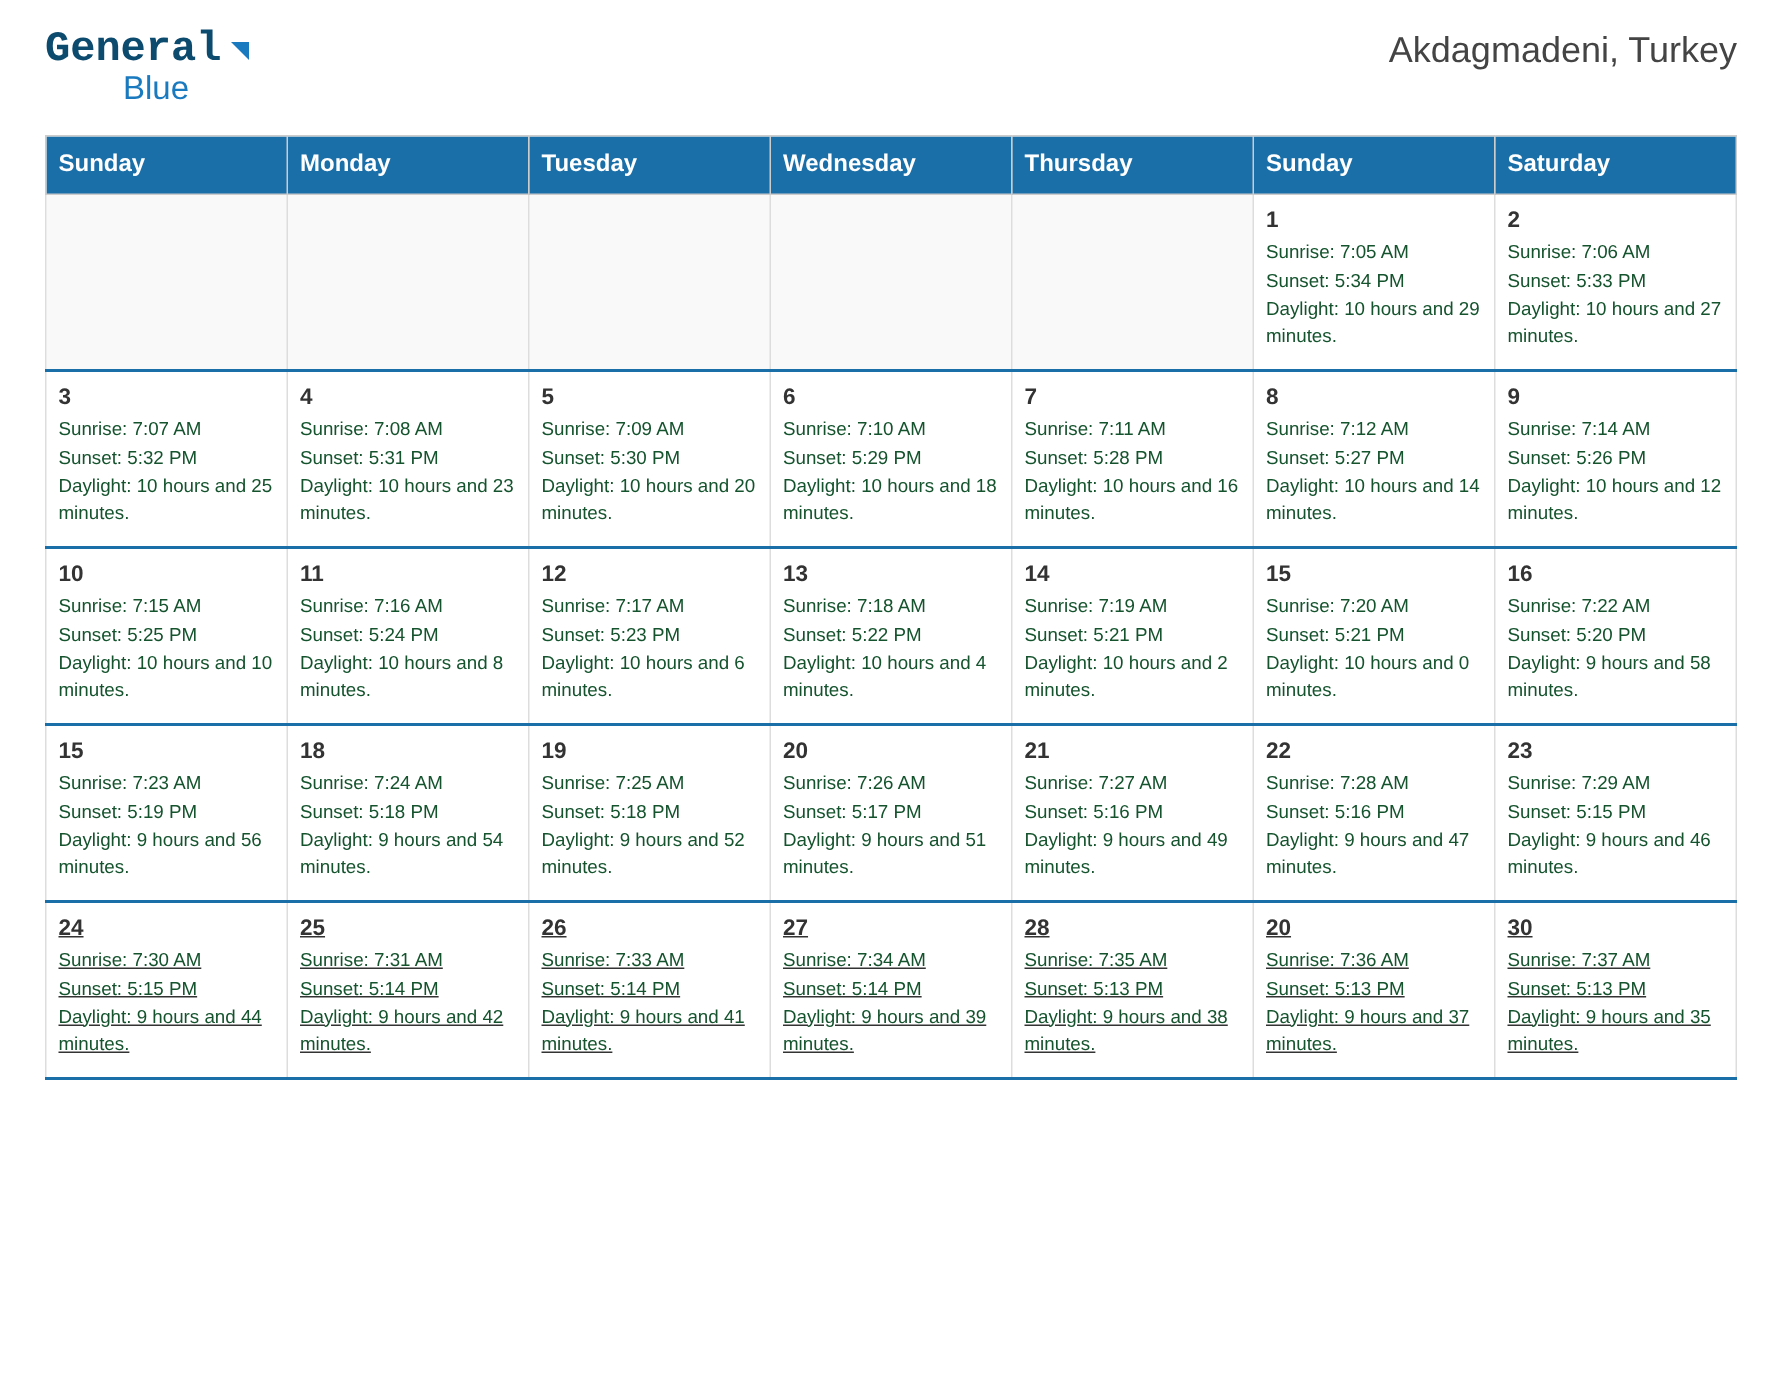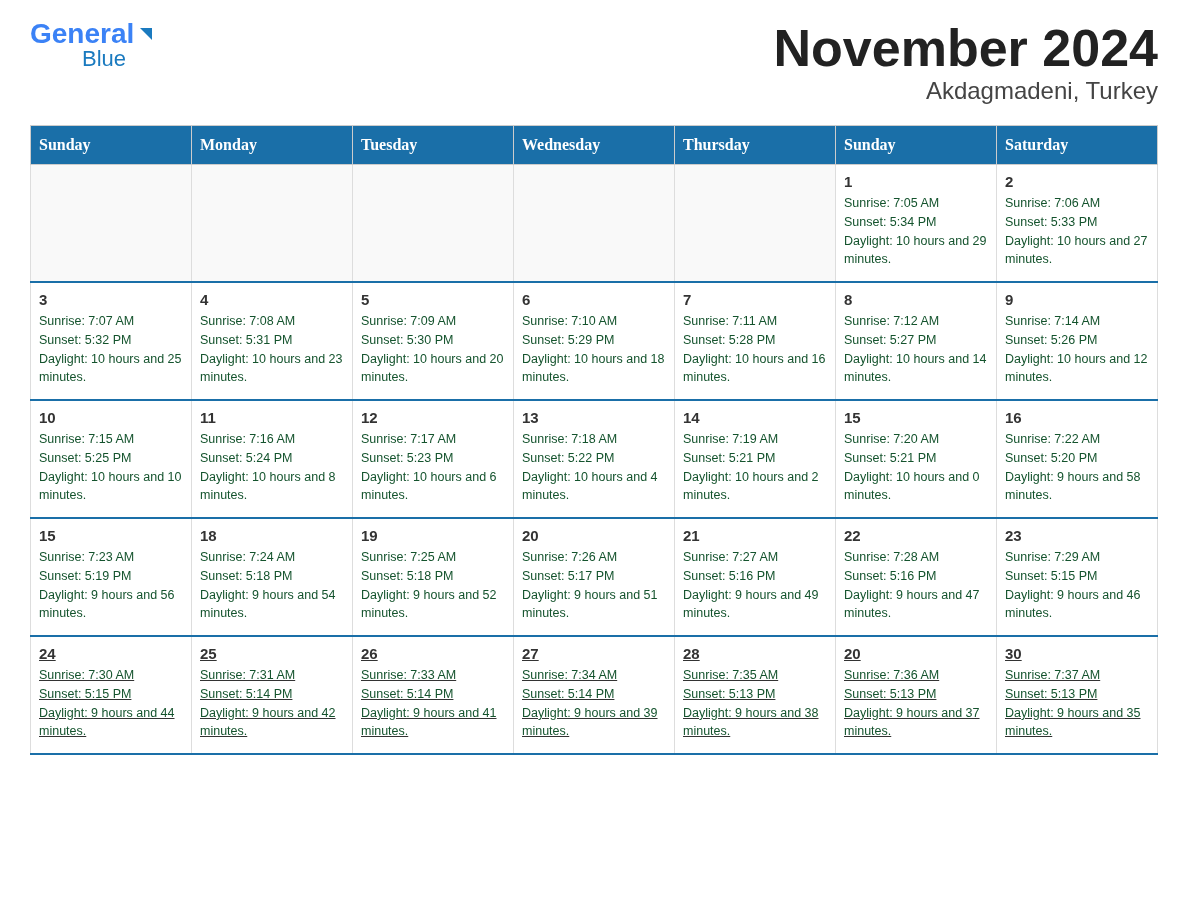--- a/index.html
+++ b/index.html
@@ -18,22 +18,23 @@
       margin-bottom: 20px;
     }
     .logo {
       display: flex;
       flex-direction: column;
       align-items: flex-start;
     }
     .logo-general {
       font-size: 28px;
       font-weight: bold;
-      color: #3b82f6;
+      color: #0c4a6e;
       line-height: 1;
+      font-family: Liberation Mono, monospace;
     }
     .logo-blue {
       font-size: 22px;
       font-weight: normal;
       color: #1a7abf;
       line-height: 1;
       margin-left: 52px;
     }
     .title-block {
       text-align: right;
@@ -56,21 +57,20 @@
     .calendar thead tr {
       background-color: #1a6fa8;
     }
     .calendar thead th {
       color: #fff;
       font-size: 16px;
       font-weight: bold;
       padding: 10px 8px;
       text-align: left;
       border: 1px solid #ccc;
-      font-family: Liberation Serif, serif;
     }
     .calendar tbody tr {
       border-bottom: 2px solid #1a6fa8;
     }
     .calendar tbody td {
       vertical-align: top;
       padding: 8px 8px 12px 8px;
       font-size: 13px;
       color: #333;
       border: 1px solid #ddd;
@@ -106,21 +106,20 @@
       <span class="logo-general">General</span>
       <span style="display:inline-flex;align-items:center;margin-left:2px;">
         <svg width="20" height="20" viewBox="0 0 20 20">
           <polygon points="4,4 16,4 16,16" fill="#1a7abf"></polygon>
         </svg>
       </span>
     </div>
     <span class="logo-blue">Blue</span>
   </div>
   <div class="title-block">
-    <h1>November 2024</h1>
     <h2>Akdagmadeni, Turkey</h2>
   </div>
 </div>
 
 <table class="calendar">
   <thead>
     <tr>
       <th>Sunday</th>
       <th>Monday</th>
       <th>Tuesday</th>

